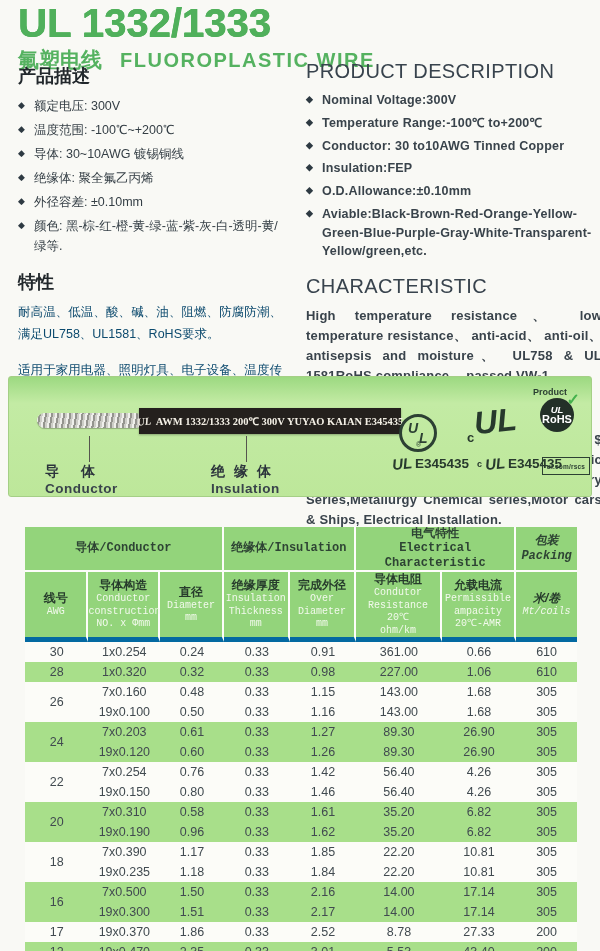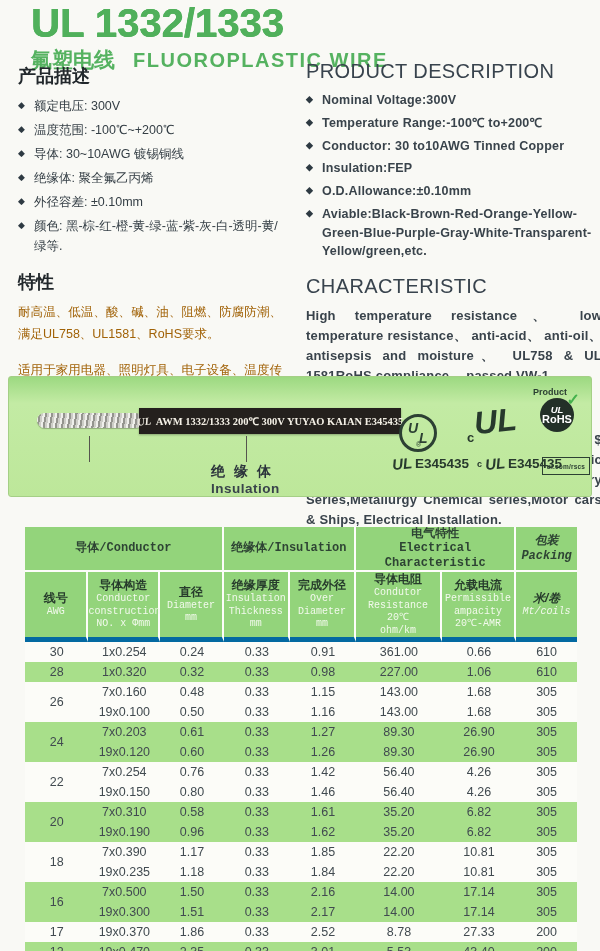--- a/index.html
+++ b/index.html
@@ -4,21 +4,21 @@
 <style>
   * { margin:0; padding:0; box-sizing:border-box; }
   html,body { width:600px; height:951px; }
   body {
     position:relative; overflow:hidden;
     background:#f9f9f5;
     font-family:"Liberation Sans", sans-serif;
     color:#39434b;
   }
   
-  .title-block { position:absolute; left:31px; top:2px; }
+  .title-block { position:absolute; left:18px; top:2px; }
   .main-title {
     font-size:40px; font-weight:bold; letter-spacing:0px;
     color:#50b05b; text-shadow:0.6px 0 0 #50b05b, 0 0.4px 0 #50b05b;
     line-height:1.05;
   }
   .sub-title { margin-top:2px; display:flex; align-items:baseline; gap:18px; }
   .sub-cn { font-size:21px; font-weight:bold; color:#55b260; }
   .sub-en { font-size:20px; font-weight:bold; letter-spacing:1.5px; color:#55b260; }
 
   
@@ -27,21 +27,21 @@
 
   .cn-heading { font-size:18px; font-weight:bold; color:#22282c; margin-bottom:8px; }
   .en-heading { font-size:20px; color:#38434d; letter-spacing:0.4px; margin-bottom:8px; }
 
   ul.bullets { list-style:none; margin-bottom:14px; }
   ul.bullets li { position:relative; padding-left:16px; margin-bottom:4px; }
   .cn-list li { font-size:12.5px; line-height:1.6; color:#343e45; }
   .en-list li { font-size:12.5px; line-height:1.5; color:#39434b; font-weight:600; letter-spacing:0.2px; }
   .diamond { position:absolute; left:0; top:2px; font-size:9px; color:#2e3a42; }
 
-  .para-cn { font-size:12.5px; line-height:1.75; color:#a16207; text-align:justify; margin-bottom:14px; }
+  .para-cn { font-size:12.5px; line-height:1.75; color:#0c4a6e; text-align:justify; margin-bottom:14px; }
   .para-en { font-size:13px; line-height:1.55; color:#39434b; font-weight:600; letter-spacing:0.2px; text-align:justify; margin-bottom:12px; }
 
   
   .band {
     position:absolute; left:8px; top:376px; width:584px; height:121px;
     background:linear-gradient(#9cd981, #c3eba4 22%, #bde79a);
     border:1px solid #a5cf86; border-radius:3px;
   }
   .wire-strands {
     position:absolute; left:28px; top:36px; width:106px; height:15px;
@@ -159,20 +159,24 @@
 </div>
 
 <div class="band">
   <div class="wire-strands"></div>
   <div class="wire-bar">
     <span class="ul-glyph">UL</span>
     <span>AWM  1332/1333  200℃  300V  YUYAO KAIAN E345435</span>
   </div>
 
   <div class="leader cond"></div>
+  <div class="wire-label cond">
+    <div class="cnl">导 体</div>
+    <div class="enl">Conductor</div>
+  </div>
 
   <div class="leader insu"></div>
   <div class="wire-label insu">
     <div class="cnl">绝缘体</div>
     <div class="enl">Insulation</div>
   </div>
 
   <div class="ul-circle">
     <span class="u">U</span>
     <span class="l">L</span>

